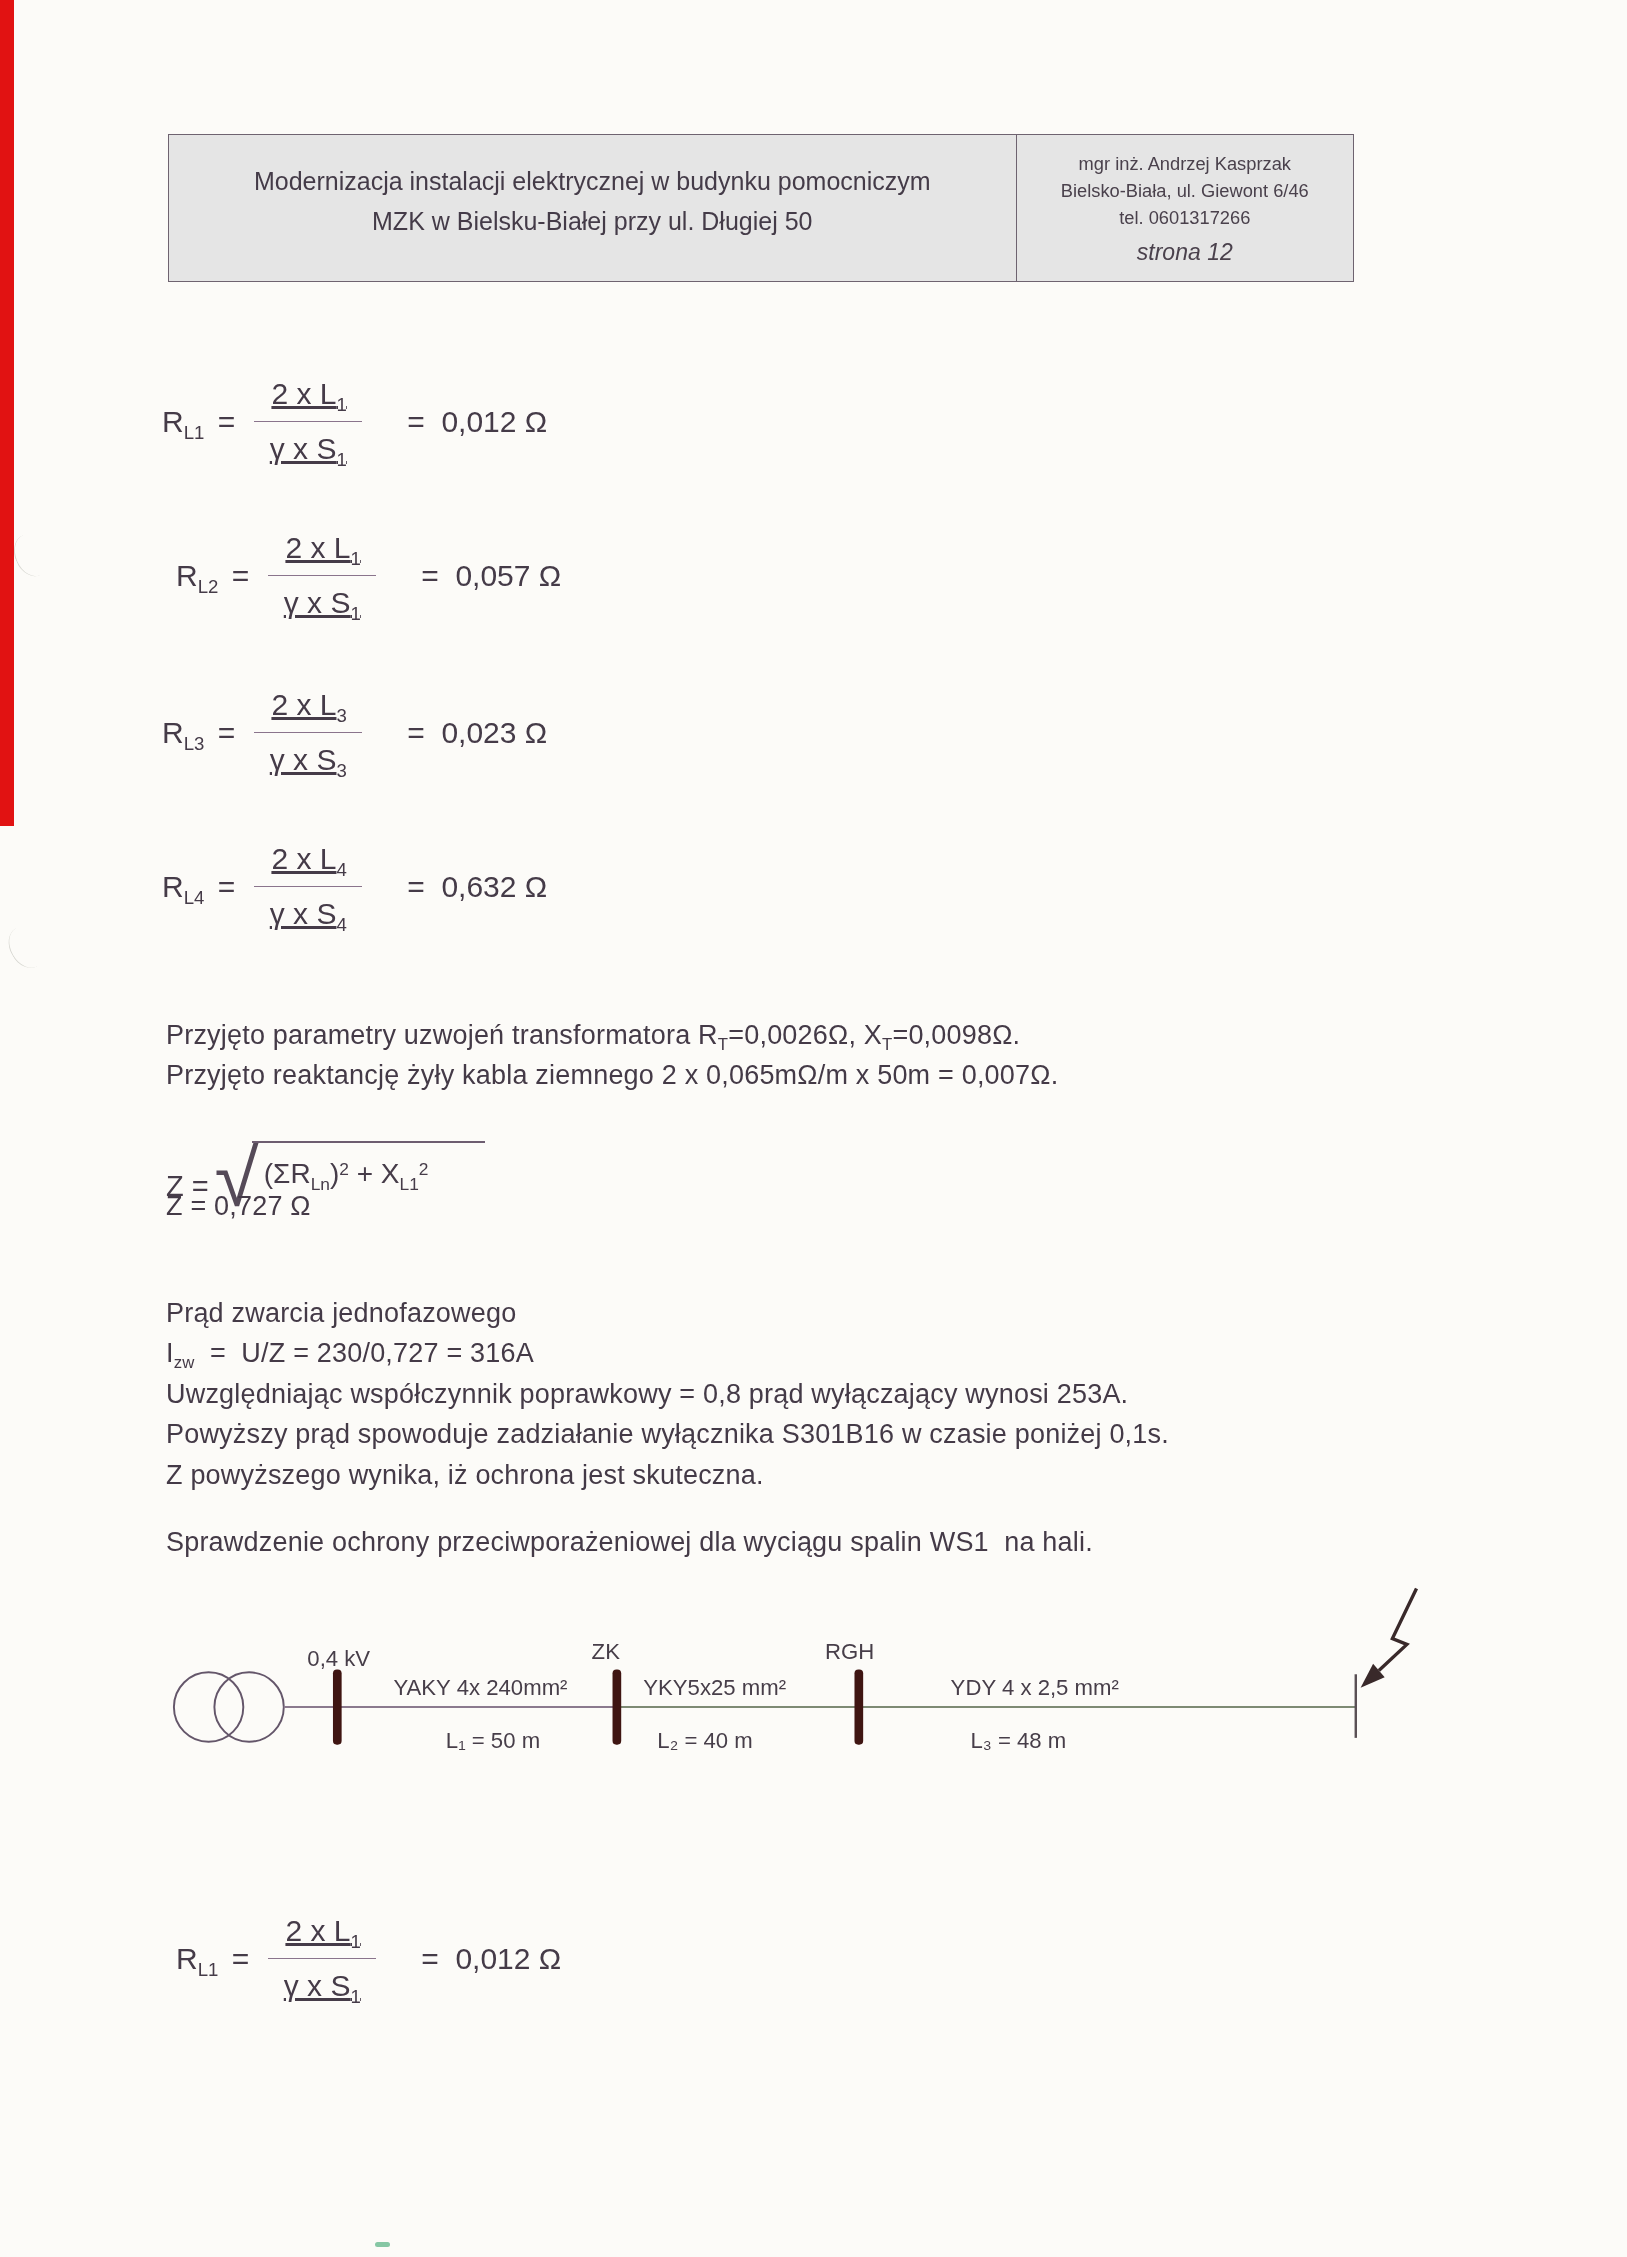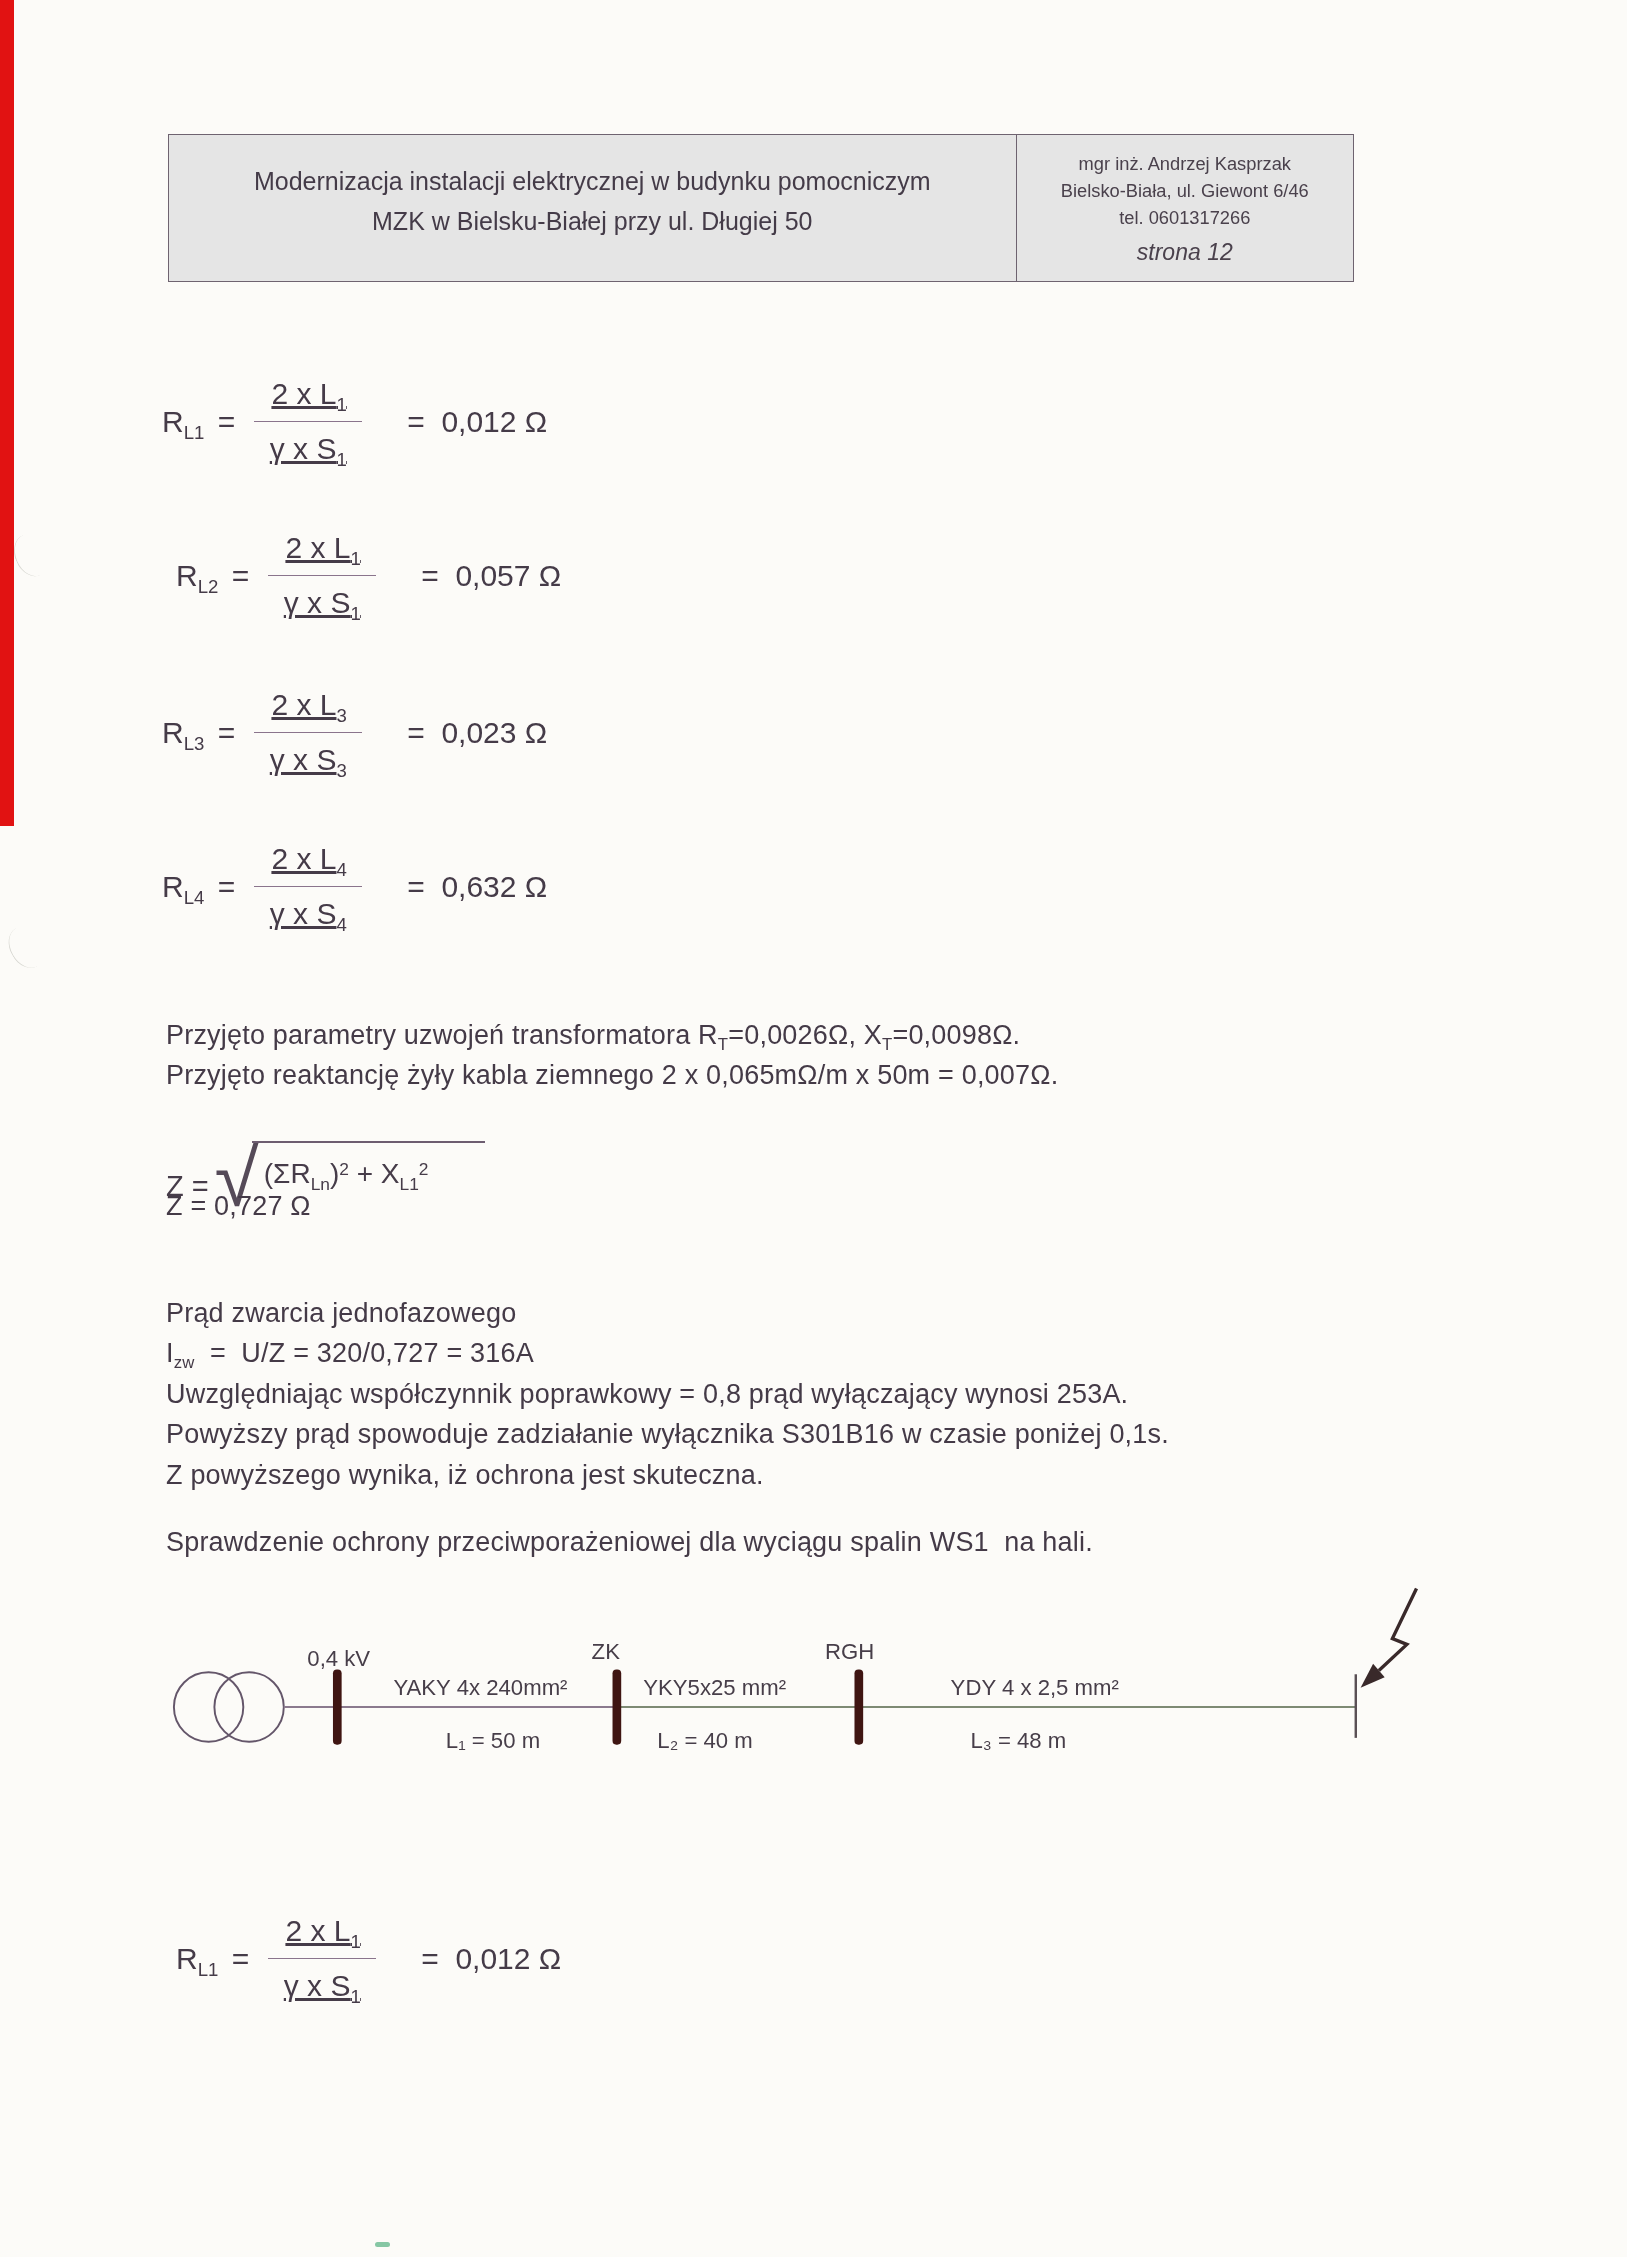--- a/index.html
+++ b/index.html
@@ -110,21 +110,21 @@
   <div class="tline" style="top:1060px;">Przyjęto reaktancję żyły kabla ziemnego 2 x 0,065mΩ/m x 50m = 0,007Ω.</div>
 
   <div class="sqrt-block">
     <span class="sqrt-z">Z =</span>
     <span class="sqrt-sign">√</span>
     <span class="radicand"><span>(ΣR</span><span class="fsub">Ln</span><span>)</span><span class="fsup">2</span><span> + X</span><span class="fsub">L1</span><span class="fsup">2</span></span>
   </div>
 
   <div class="tline" style="top:1191px;">Z = 0,727 Ω</div>
   <div class="tline" style="top:1298px;">Prąd zwarcia jednofazowego</div>
-  <div class="tline" style="top:1338px;"><span>I</span><span class="fsub">zw</span><span>  =  U/Z = 320/0,727 = 316A</span></div>
+  <div class="tline" style="top:1338px;"><span>I</span><span class="fsub">zw</span><span>  =  U/Z = 230/0,727 = 316A</span></div>
   <div class="tline" style="top:1379px;">Uwzględniając współczynnik poprawkowy = 0,8 prąd wyłączający wynosi 253A.</div>
   <div class="tline" style="top:1419px;">Powyższy prąd spowoduje zadziałanie wyłącznika S301B16 w czasie poniżej 0,1s.</div>
   <div class="tline" style="top:1460px;">Z powyższego wynika, iż ochrona jest skuteczna.</div>
 
   <div class="tline" style="top:1527px;">Sprawdzenie ochrony przeciwporażeniowej dla wyciągu spalin WS1  na hali.</div>
 
   <svg class="diagram" width="1628" height="241" viewBox="0 0 1686 250">
 
     <g>
       <circle cx="215" cy="138" r="36" fill="none" stroke="#64566a" stroke-width="2"></circle>

